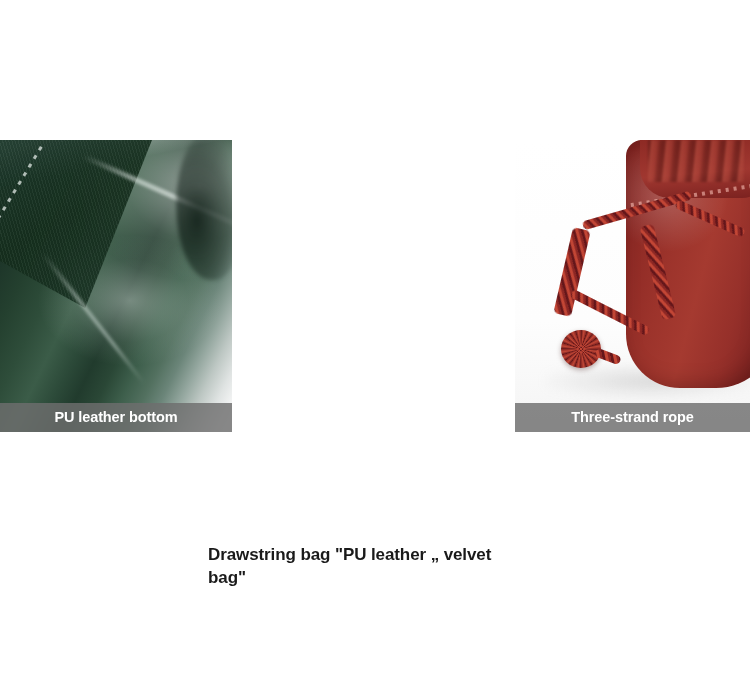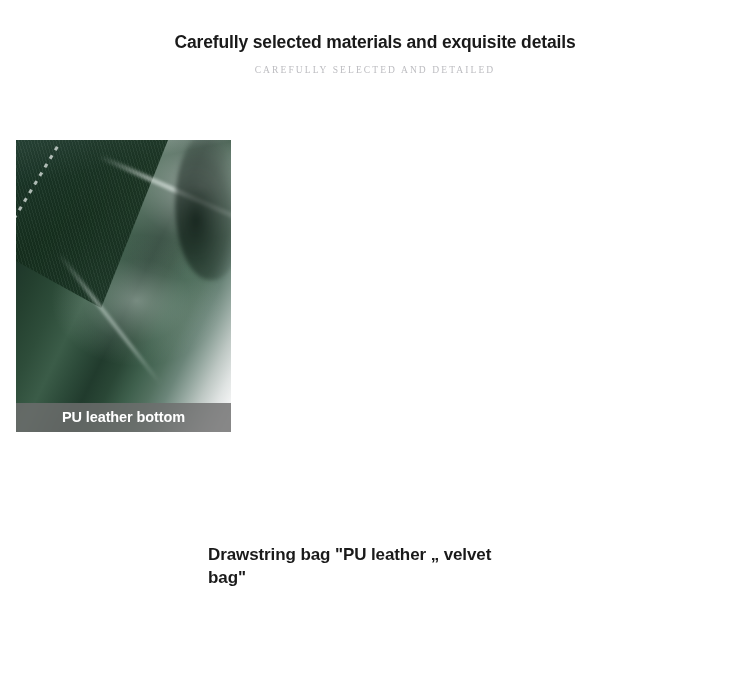--- a/index.html
+++ b/index.html
@@ -65,21 +65,21 @@
     height: 292px;
   }
 
   .panel {
     position: absolute;
     top: 0;
     height: 292px;
     overflow: hidden;
   }
 
-  .panel-1 { left: 16px;   width: 215px; }
+  .panel-1 { left: 0px;   width: 232px; }
   .panel-2 { left: 258px; width: 234px; }
   .panel-3 { left: 515px; width: 235px; }
 
   .photo {
     position: absolute;
     top: 0;
     left: 0;
     width: 100%;
     height: 292px;
     overflow: hidden;
@@ -410,41 +410,56 @@
     color: #1a1a1a;
     line-height: 23px;
     letter-spacing: -0.1px;
   }
 </style>
 </head>
 <body>
 
 <div class="page">
 
-  <div class="header">
-    <div class="header-title">Carefully selected materials and exquisite details</div>
-    <div class="header-subtitle">CAREFULLY SELECTED AND DETAILED</div>
-  </div>
 
   <div class="gallery">
 
     <div class="panel panel-1">
       <div class="photo photo-green">
         <div class="velvet-top"></div>
         <div class="stitch"></div>
         <div class="crease-a"></div>
         <div class="crease-b"></div>
         <div class="edge-dark"></div>
       </div>
       <div class="caption">
         <span class="caption-text">PU leather bottom</span>
       </div>
     </div>
 
 
+    <div class="panel panel-3">
+      <div class="photo photo-rope">
+        <div class="shadow-soft"></div>
+        <div class="bag-body"></div>
+        <div class="bag-mouth"></div>
+        <div class="bag-velvet"></div>
+        <div class="bag-seam"></div>
+        <div class="rope-seg seg-a"></div>
+        <div class="rope-seg seg-b"></div>
+        <div class="rope-seg seg-c"></div>
+        <div class="rope-seg seg-d"></div>
+        <div class="rope-seg seg-e"></div>
+        <div class="knot"></div>
+        <div class="knot-tail"></div>
+      </div>
+      <div class="caption">
+        <span class="caption-text">Three-strand rope</span>
+      </div>
+    </div>
 
   </div>
 
   <div class="bottom-block">
     <div class="bottom-title">Drawstring bag "PU leather „ velvet bag"</div>
   </div>
 
 </div>
 
 </body></html>

